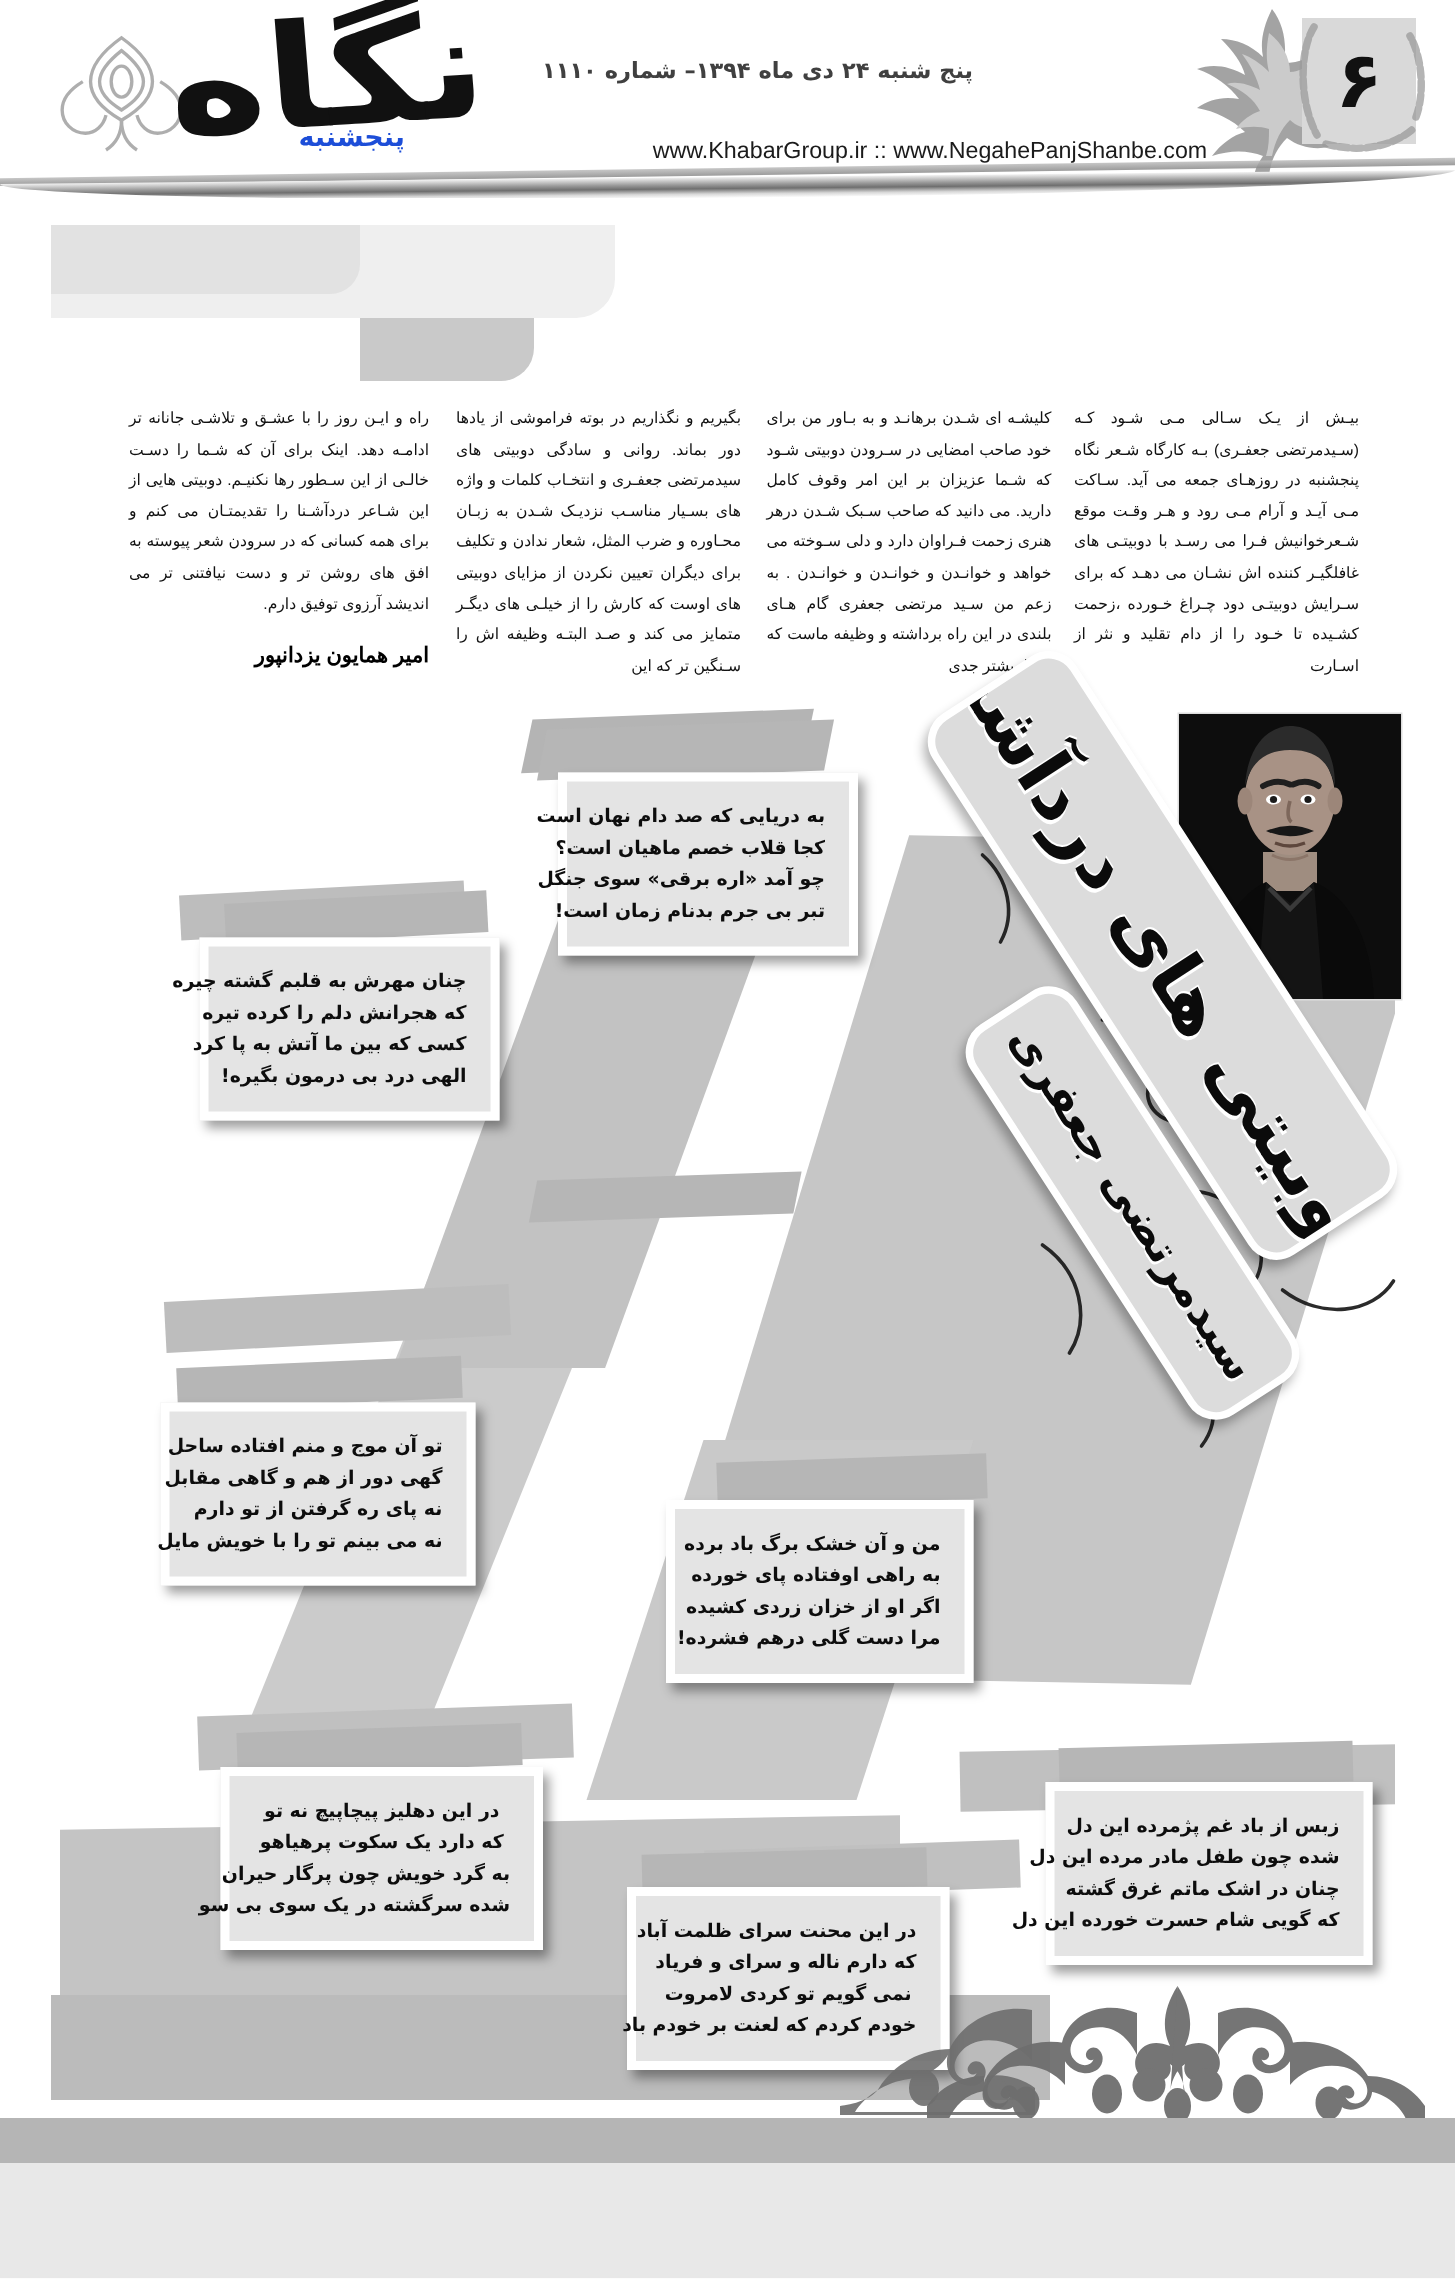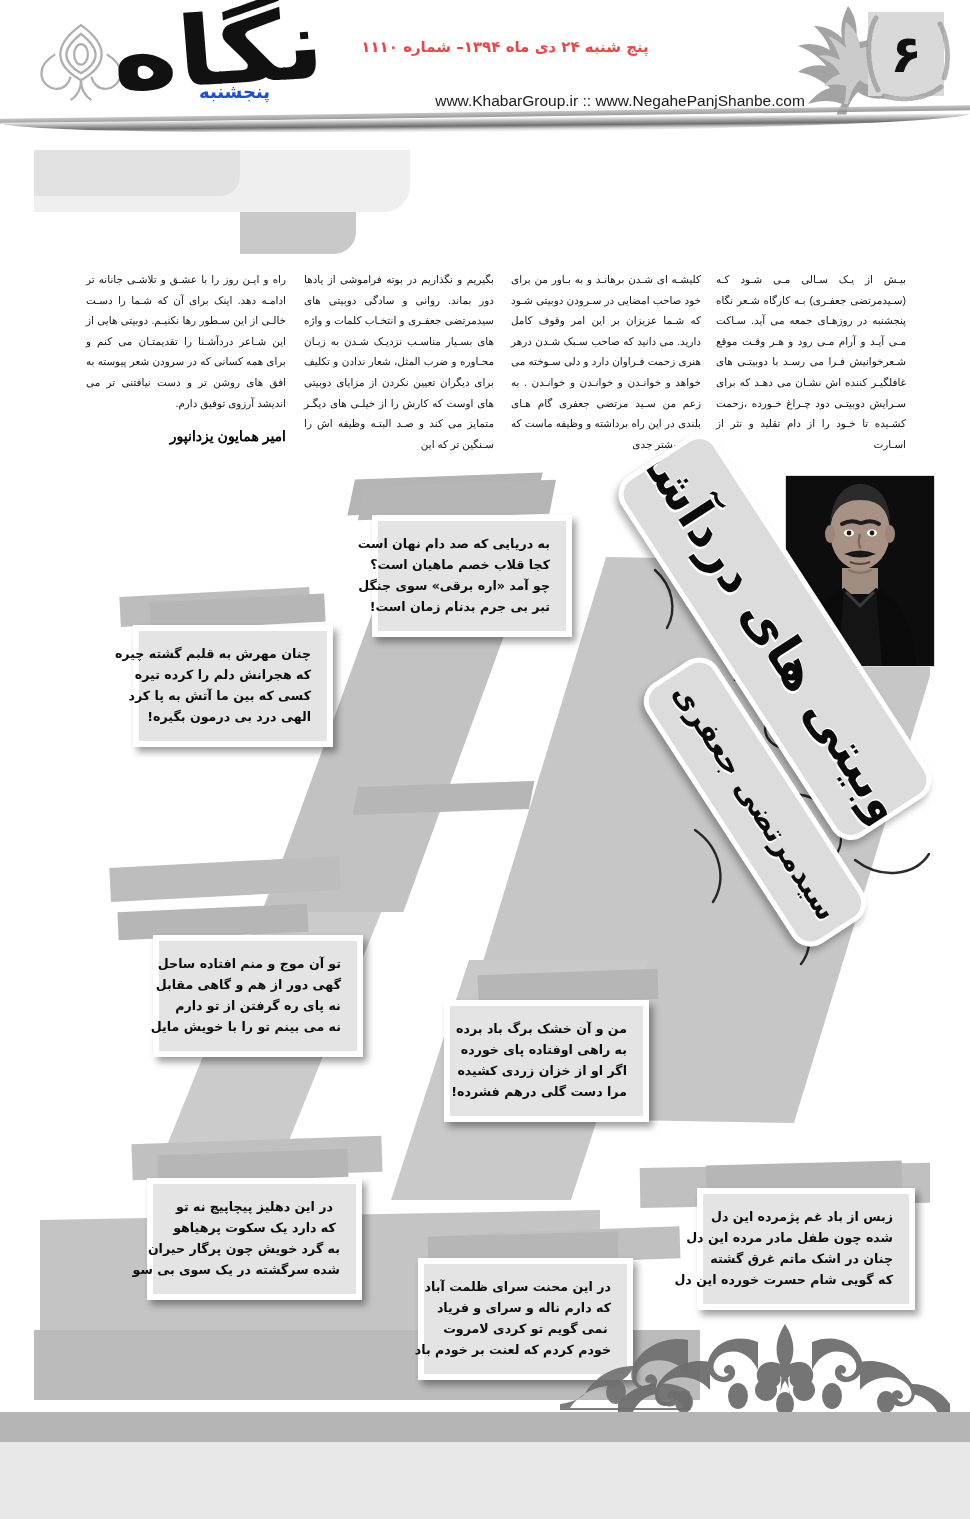--- a/index.html
+++ b/index.html
@@ -79,21 +79,21 @@
     opacity: .62;
   }
 
   .issue-line {
     position: absolute;
     left: 340px; top: 38px;
     width: 330px;
     text-align: center;
     font-size: 15px;
     font-weight: bold;
-    color: #ef4444;
+    color: #404040;
     direction: rtl;
     letter-spacing: 0px;
   }
   .url-line {
     position: absolute;
     left: 400px; top: 92px;
     width: 440px;
     text-align: center;
     font-size: 15.5px;
     color: #1b1b1b;
@@ -370,21 +370,21 @@
 
   .poem-1 { left: 372px; top: 515px;  width: 200px; }
   .tab-1  { left: 362px; top: 483px;  width: 190px; height: 34px; transform: skewX(-13deg) rotate(-2deg); }
 
   .poem-2 { left: 133px; top: 625px;  width: 200px; }
   .tab-2  { left: 150px; top: 598px;  width: 175px; height: 28px; transform: rotate(-3deg); }
 
   .poem-3 { left: 352px; top: 810px;  width: 205px; }
   .tab-3  { left: 356px; top: 784px;  width: 175px; height: 28px; transform: skewX(-13deg) rotate(-2deg); }
 
-  .poem-4 { left: 107px; top: 935px;  width: 210px; margin-left: 46px; }
+  .poem-4 { left: 107px; top: 935px;  width: 210px; }
   .tab-4  { left: 118px; top: 908px;  width: 190px; height: 28px; transform: rotate(-2.5deg); }
 
   .poem-5 { left: 444px; top: 1000px; width: 205px; }
   .tab-5  { left: 478px; top: 972px;  width: 180px; height: 30px; transform: rotate(-2deg); }
 
   .poem-6 { left: 147px; top: 1178px; width: 215px; }
   .tab-6  { left: 158px; top: 1152px; width: 190px; height: 28px; transform: rotate(-2deg); }
 
   .poem-7 { left: 697px; top: 1188px; width: 218px; }
   .tab-7  { left: 706px; top: 1163px; width: 196px; height: 27px; transform: rotate(-1.5deg); }

